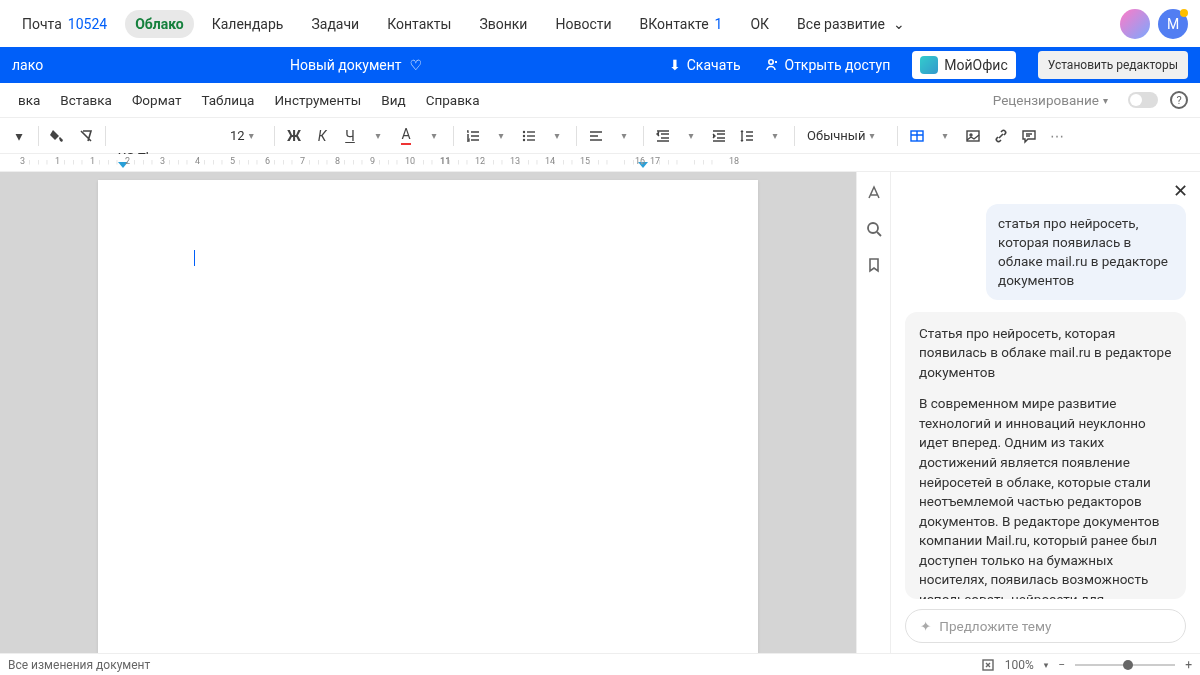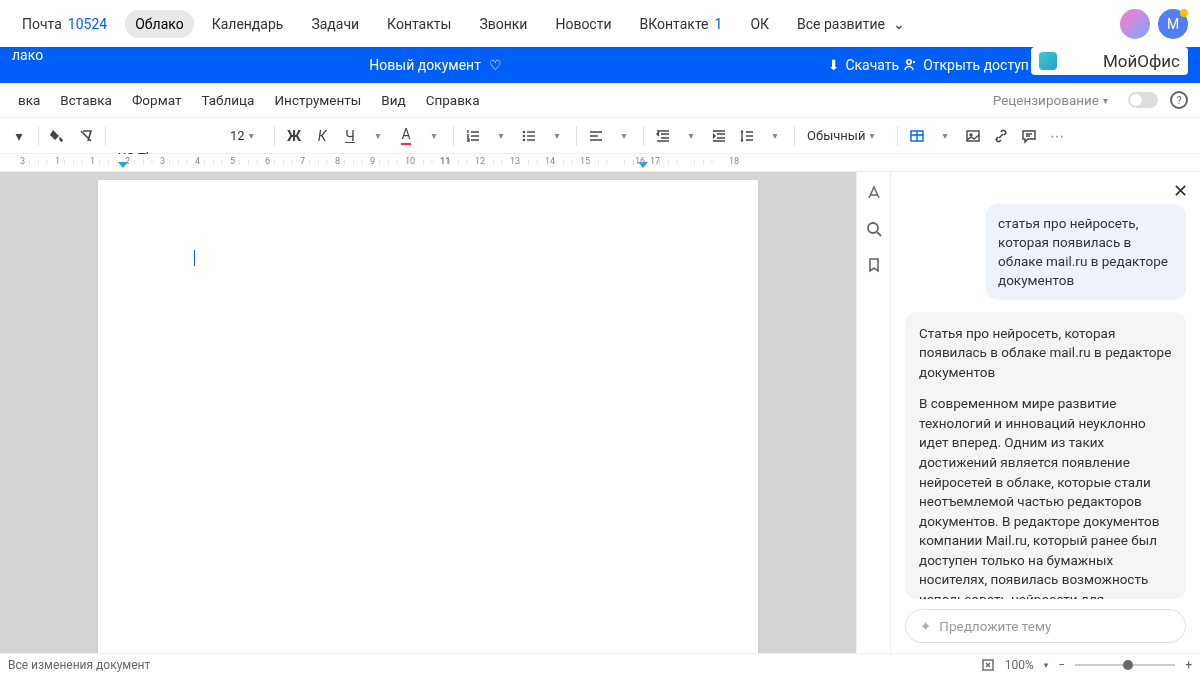--- a/index.html
+++ b/index.html
@@ -1,30 +1,30 @@
 <!DOCTYPE html>
 <html><head>
 <meta charset="utf-8">
 <style>
 * { margin: 0; padding: 0; box-sizing: border-box; font-family: -apple-system, BlinkMacSystemFont, "Segoe UI", Roboto, sans-serif; }
 body { width: 1200px; height: 675px; overflow: hidden; background: #fff; }
 
 
 .topnav { height: 47px; display: flex; align-items: center; padding: 15px 12px; gap: 8px; }
 .topnav-item { font-size: 14px; color: #333; padding: 6px 10px; cursor: pointer; border-radius: 16px; display:flex; align-items:center; gap:4px;}
-.topnav-item.active { background: #e8e8e8; color:#000000;}
+.topnav-item.active { background: #e8e8e8; color:#15803d;font-weight:bold;}
 .topnav-badge { color: #005ff9; margin-left: 2px; }
 .topnav-spacer { flex: 1; }
 .avatar-circle { width: 30px; height: 30px; border-radius: 50%; background: linear-gradient(135deg,#ff7ac6,#7aa8ff); }
 .avatar-m { width: 30px; height: 30px; border-radius: 50%; background: #527ef2; color: #fff; display:flex; align-items:center; justify-content:center; font-size:14px; position:relative;}
 .avatar-m::after{content:'';position:absolute;top:0;right:0;width:8px;height:8px;background:#ffbf00;border-radius:50%;}
 .chev{margin-left:4px;}
 
 
-.bluebar { height: 36px; background: #005ff9; display: flex; padding: 0 12px; color: #fff; font-size: 14px; gap: 2px; }
+.bluebar { height: 36px; background: #005ff9; display: flex; align-items: center; padding: 0 12px; color: #fff; font-size: 14px; gap: 22px; }
 .bluebar-left { }
 .bluebar-center { flex: 1; display:flex; justify-content:center; align-items:center; gap:8px;}
 .bluebar-btn { display:flex; align-items:center; gap:6px; cursor:pointer;}
 .moyoffice { background:#fff; height:28px; border-radius:4px; padding:0 8px; display:flex; align-items:center; gap:6px; color:#333;}
 .moyoffice-icon{width:18px;height:18px;border-radius:4px;background:linear-gradient(135deg,#3cc,#39c);}
 .install-btn { background:#f0f0f0; height:28px; border-radius:4px; padding:0 10px; display:flex; align-items:center; color:#333; font-size:12px;}
 
 
 .menubar { height: 35px; display: flex; align-items: center; padding: 0 8px; gap: 0; font-size: 13.5px; color: #333; border-bottom:1px solid #eee;}
 .menubar-item { padding: 4px 10px; cursor:pointer; }
@@ -121,22 +121,23 @@
         <svg width="16" height="16" viewBox="0 0 16 16" fill="none" stroke="#fff" stroke-width="1.6">
           <circle cx="8" cy="5" r="2.2"></circle>
           <path d="M4 13c0-2 2-3.5 4-3.5s4 1.5 4 3.5"></path>
           <path d="M12 5l2 0M13 4l0 2"></path>
         </svg>
       </span>
     <span>Открыть доступ</span>
   </div>
   <div class="moyoffice">
     <div class="moyoffice-icon"></div>
-    <span style="font-size:17px;margin-left:40px;">МойОфис</span>
-  </div>
+    <span style="font-size:14px;">МойОфис</span>
+  </div>
+  <div class="install-btn">Установить редакторы</div>
 </div>
 
 <div class="menubar">
   <div class="menubar-item">вка</div>
   <div class="menubar-item">Вставка</div>
   <div class="menubar-item">Формат</div>
   <div class="menubar-item">Таблица</div>
   <div class="menubar-item">Инструменты</div>
   <div class="menubar-item">Вид</div>
   <div class="menubar-item">Справка</div>

